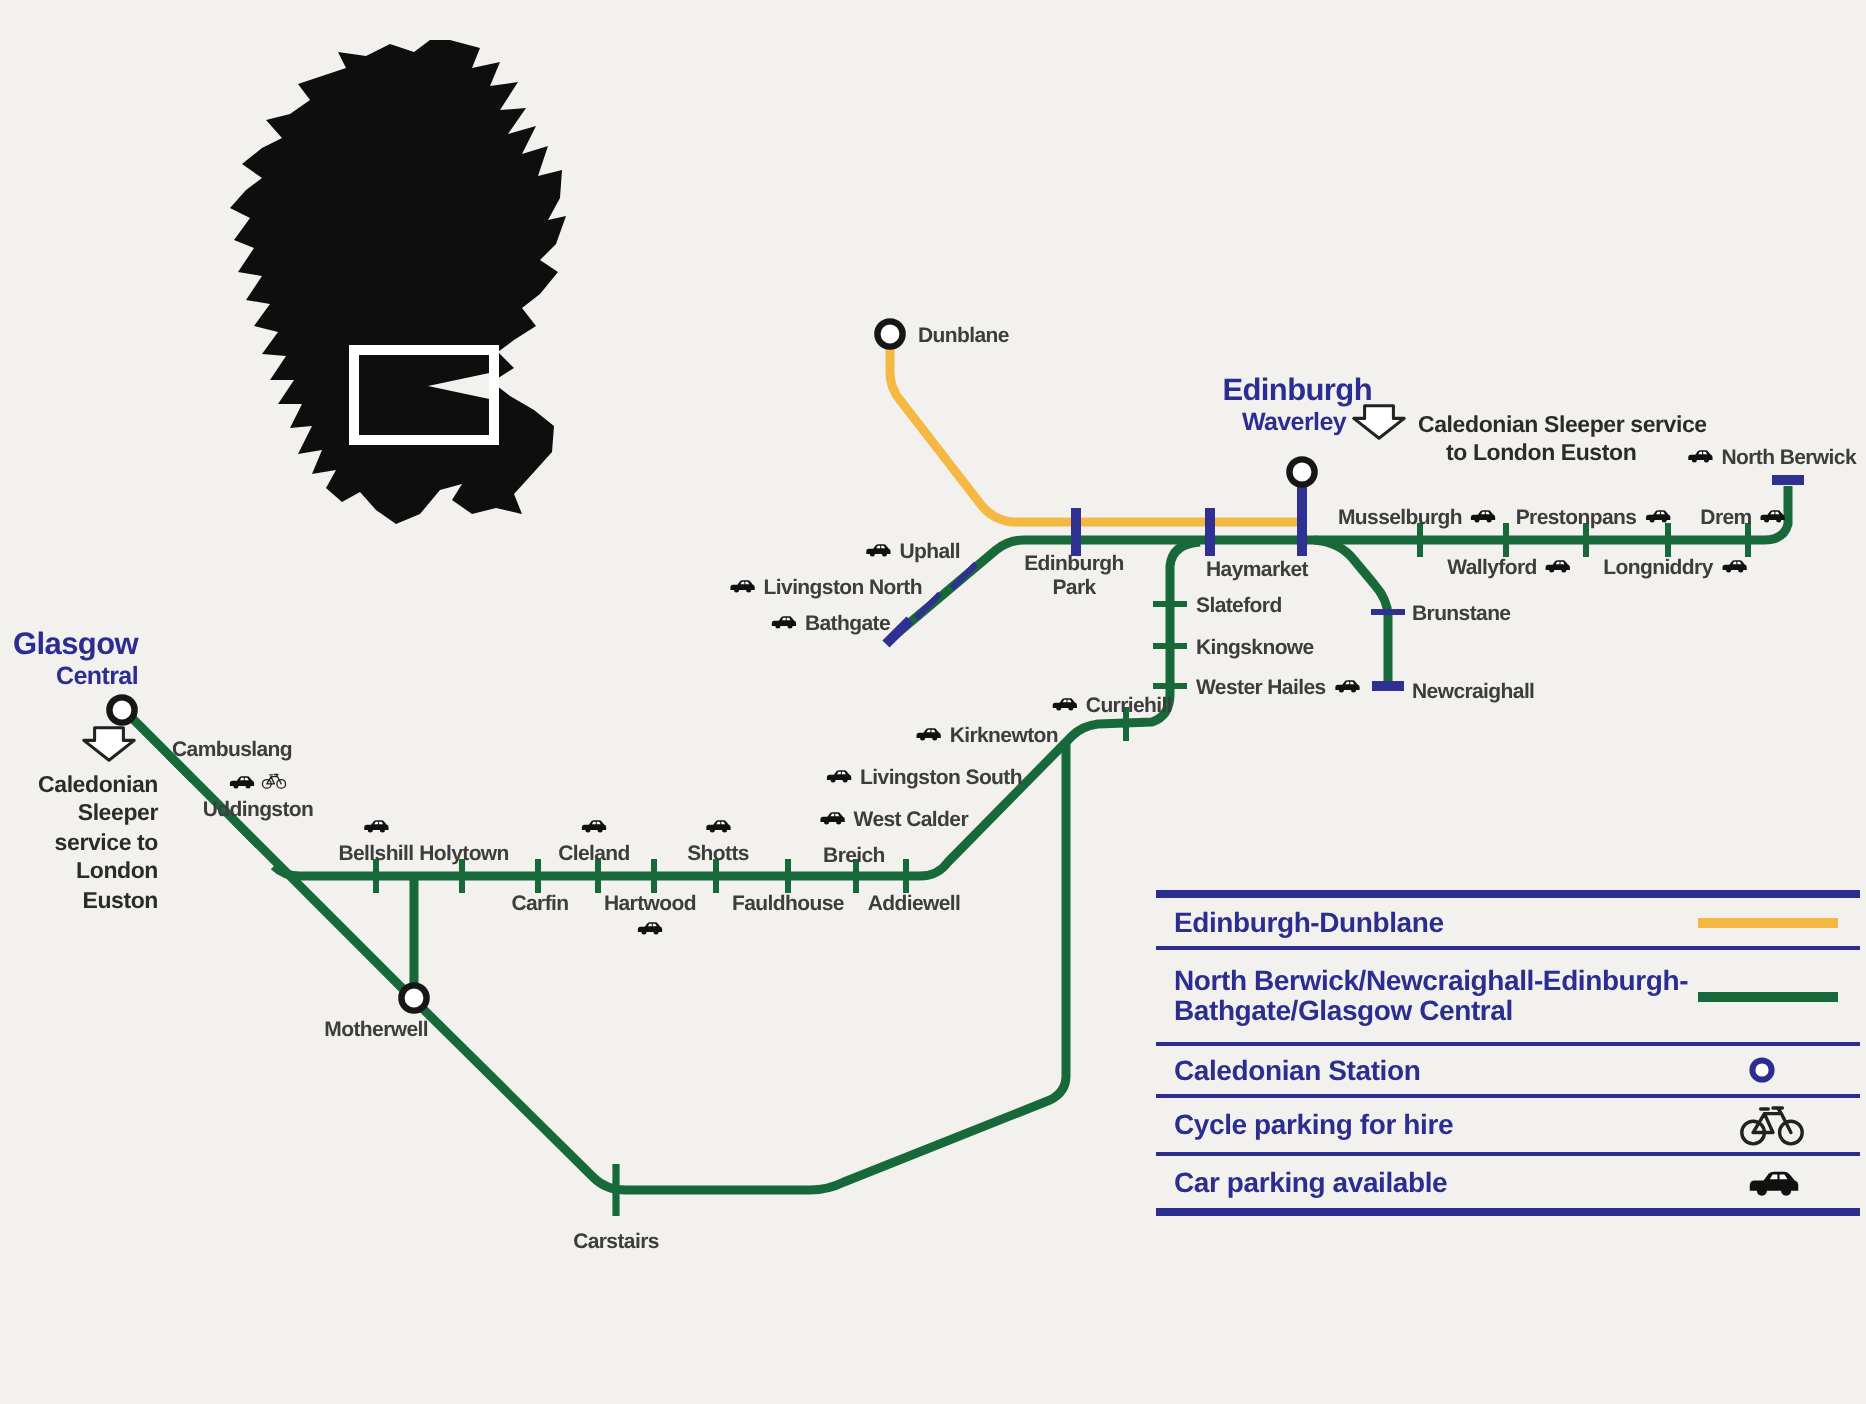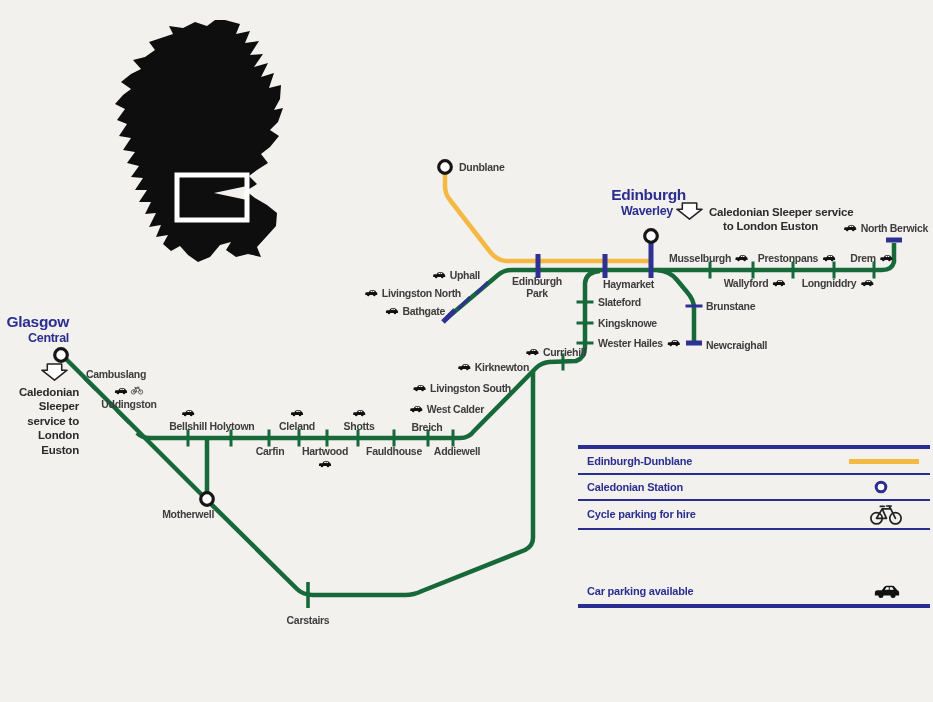--- a/index.html
+++ b/index.html
@@ -20,23 +20,23 @@
   #legend{
     position:absolute;left:578px;top:445px;width:352px;
     border-top:4px solid #2b2e90;border-bottom:4px solid #2b2e90;
     background:transparent;
   }
   .lg-row{
     display:flex;align-items:center;justify-content:space-between;
     border-bottom:2px solid #2b2e90;
     padding:0 0 0 9px;
   }
-  .lg-row:last-child{border-bottom:none;margin-top:48px;}
+  .lg-row:last-child{border-bottom:none;}
   .lg-label{
-    color:#2b2e90;font-weight:bold;font-size:11px;line-height:15px;
+    color:#2b2e90;font-weight:bold;font-size:14px;line-height:15px;
     letter-spacing:-0.2px;
   }
   .lg-symbol{display:flex;align-items:center;}
   .swatch{width:70px;height:5px;display:inline-block;}
 </style>
 </head>
 <body>
 
 <div id="stage">
 
@@ -174,20 +174,29 @@
       <text x="723" y="230" text-anchor="start" class="sleeper">to London Euston</text>
     </svg>
 
   <div id="legend">
     <div class="lg-row" style="height:24px">
       <span class="lg-label">Edinburgh-Dunblane</span>
       <span class="lg-symbol" style="margin-right:11px">
         <span class="swatch" style="background:#F5B843"></span>
       </span>
     </div>
+    <div class="lg-row" style="height:46px">
+      <span class="lg-label">
+        <span>North Berwick/Newcraighall-Edinburgh-</span><br>
+        <span>Bathgate/Glasgow Central</span>
+      </span>
+      <span class="lg-symbol" style="margin-right:11px">
+        <span class="swatch" style="background:#17693A"></span>
+      </span>
+    </div>
     <div class="lg-row" style="height:24px">
       <span class="lg-label">Caledonian Station</span>
       <span class="lg-symbol" style="margin-right:42px">
         <svg width="14" height="14" viewBox="0 0 14 14">
             <circle cx="7" cy="7" r="4.8" fill="#fff" stroke="#2B2E90" stroke-width="3"></circle>
           </svg>
       </span>
     </div>
     <div class="lg-row" style="height:27px">
       <span class="lg-label">Cycle parking for hire</span>

